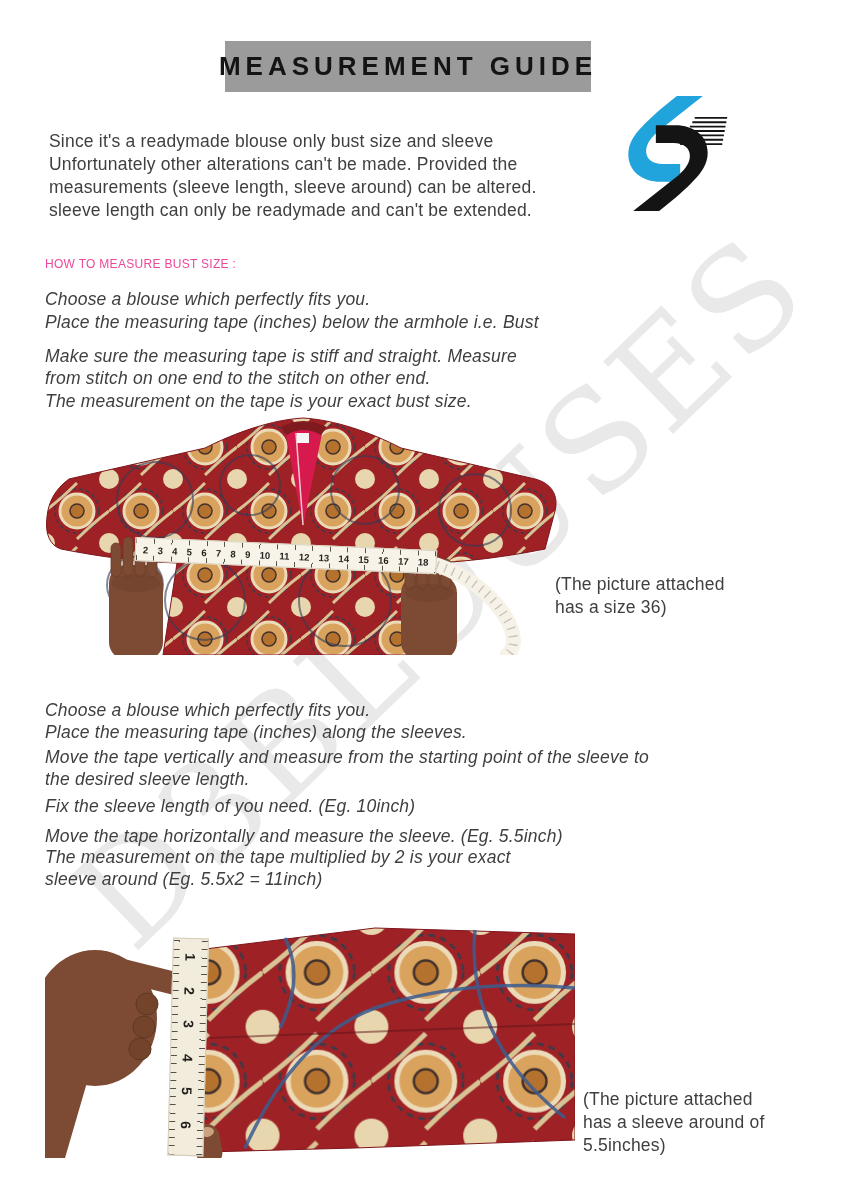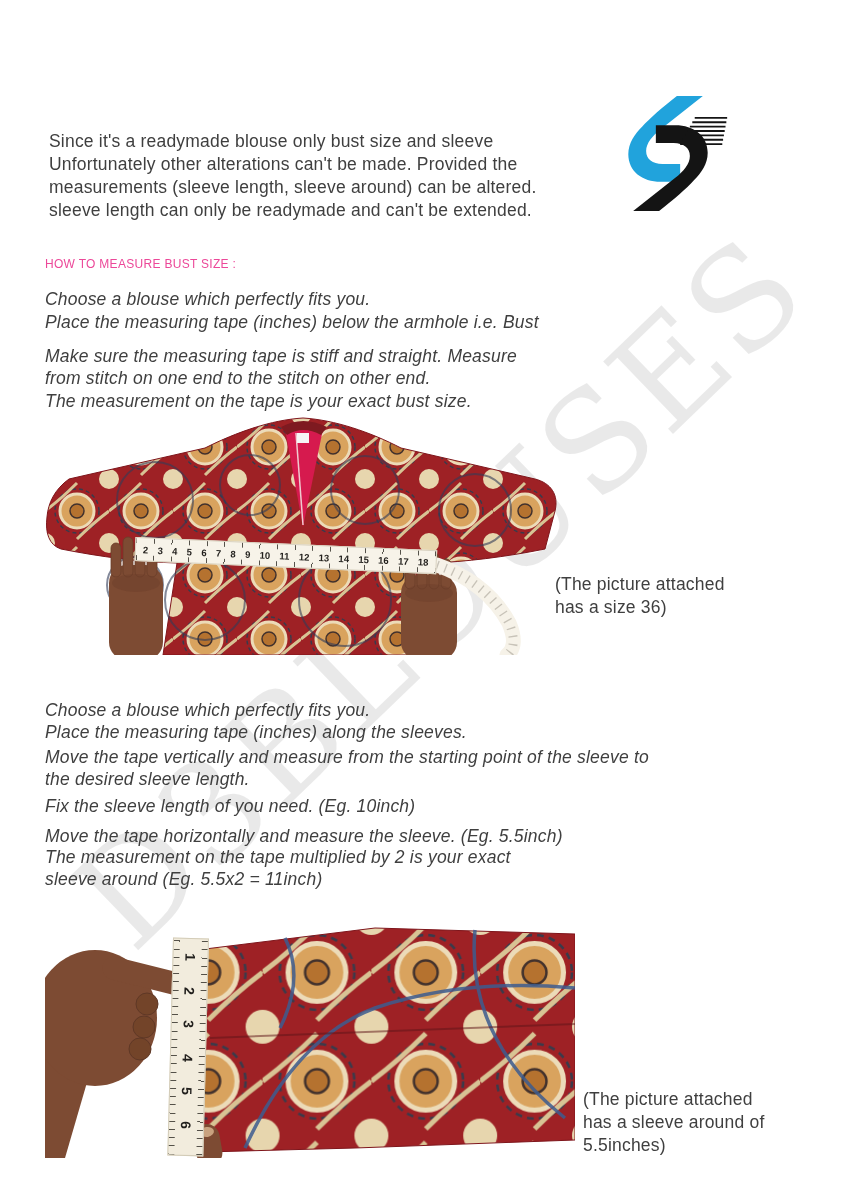--- a/index.html
+++ b/index.html
@@ -97,20 +97,23 @@
   }
   .vtape span { font-size:14px; color:#211f1c; font-weight:bold; transform:rotate(90deg); }
 </style>
 </head>
 <body>
 
 <div class="page">
 
   <div class="watermark">D3BLOUSES</div>
 
+  <div class="title-bar">
+    <span class="title">MEASUREMENT GUIDE</span>
+  </div>
 
   <svg class="logo" viewBox="0 0 158 142" aria-hidden="true">
     <defs>
       <path id="dhook" d="M122 0 L90 0 C72 14 56 28 47 38 C38 47 30 58 30 72 C30 93 47 106 70 106 L94 106 L94 84 L72 84 C60 84 52 78 52 68 C52 58 60 49 70 41 Z"></path>
     </defs>
     <use href="#dhook" fill="#21a3dc"></use>
     <use href="#dhook" transform="rotate(180 79 71)" fill="#141414"></use>
     <g stroke="#141414" stroke-width="2.4">
       <line x1="112" y1="27" x2="152" y2="27"></line>
       <line x1="109" y1="32.4" x2="151" y2="32.4"></line>

